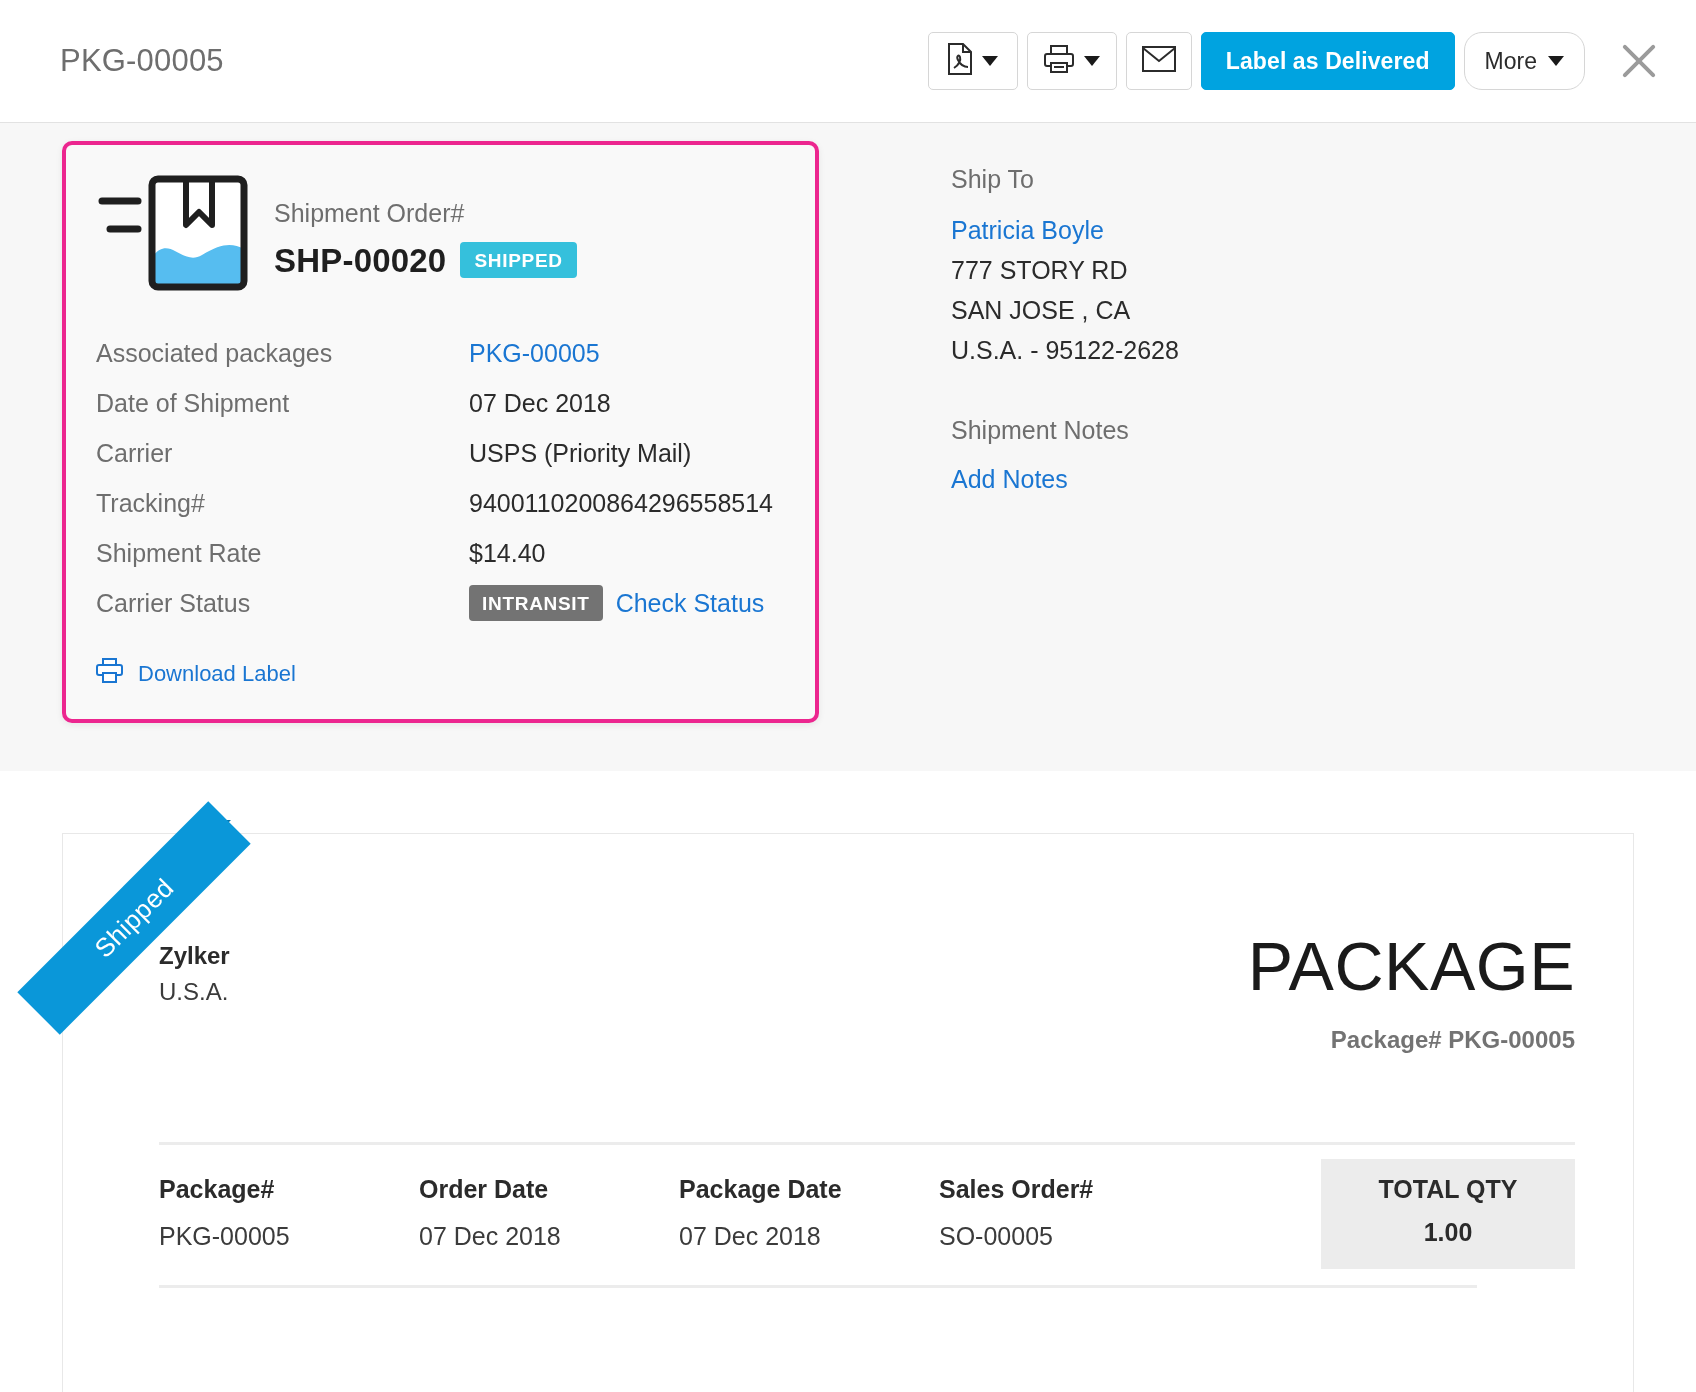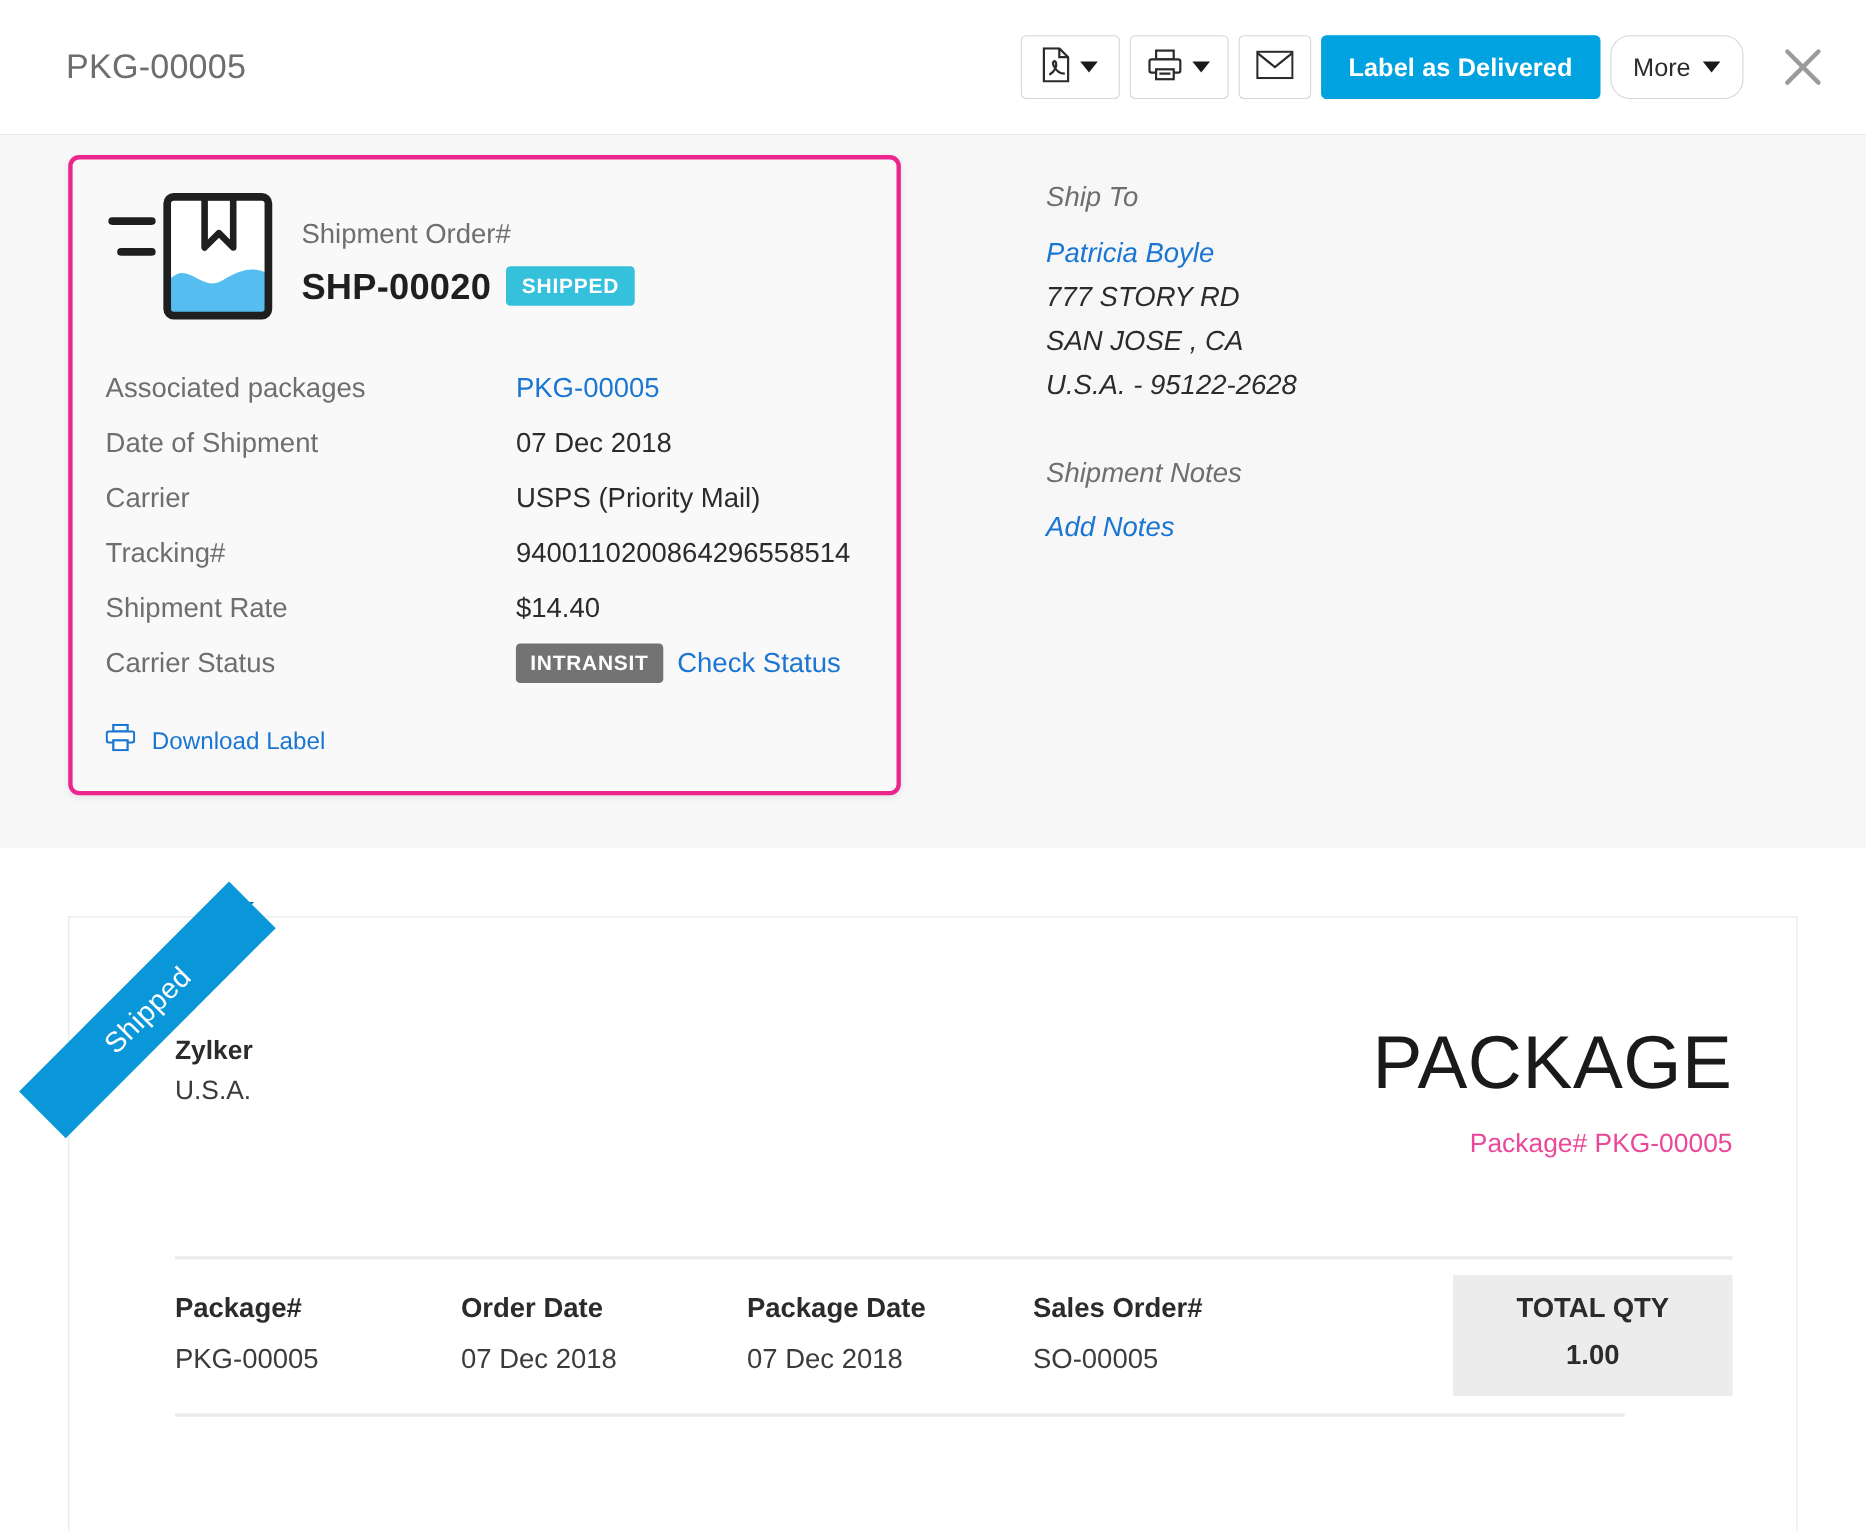--- a/index.html
+++ b/index.html
@@ -174,21 +174,20 @@
     align-items: center;
     gap: 15px;
     font-size: 22px;
     cursor: pointer;
   }
 
   
   .shipto {
     padding-left: 132px;
     padding-top: 24px;
-    font-style: italic;
   }
   .shipto-label {
     font-size: 25px;
     color: #6e6e6e;
     margin-bottom: 16px;
   }
   .shipto-line {
     font-size: 25px;
     color: #2b2b2b;
     line-height: 40px;
@@ -262,22 +261,22 @@
   .doc-title-block { margin-left: auto; text-align: right; }
   .doc-title {
     font-size: 68px;
     color: #1a1a1a;
     font-weight: 400;
     letter-spacing: 0.5px;
     line-height: 1;
   }
   .doc-subtitle {
     font-size: 24px;
-    font-weight: 400;
-    color: #ec4899;
+    font-weight: 700;
+    color: #737373;
     margin-top: 26px;
   }
 
   .doc-table { margin-top: 88px; position: relative; }
   .doc-table-rule { height: 3px; background: #ececec; width: 100%; }
   .doc-table-grid {
     display: flex;
     align-items: stretch;
     margin-top: 14px;
   }

